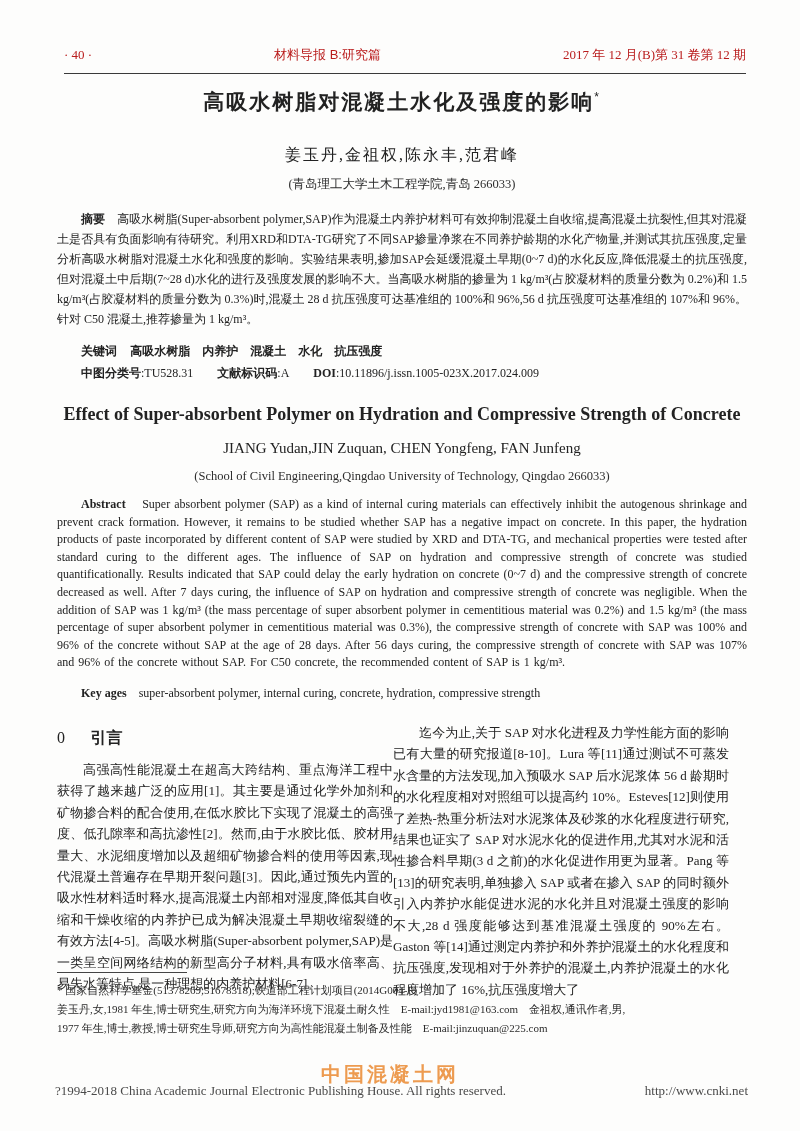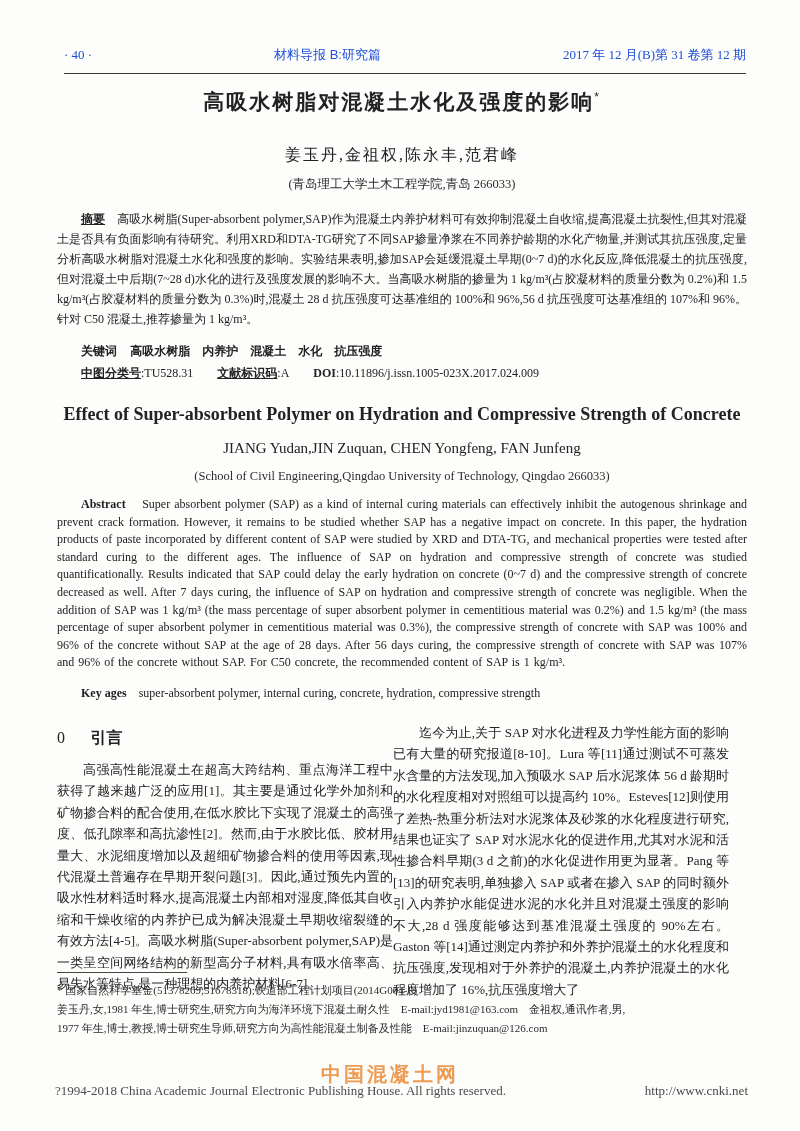--- a/index.html
+++ b/index.html
@@ -3,33 +3,33 @@
 <meta charset="utf-8">
 <style>
   html,body{margin:0;padding:0;background:#e9e9e9;}
   .page{
     position:relative;width:800px;height:1131px;margin:0 auto;
     background:#fdfdfc;overflow:hidden;color:#222;
     font-family:"Liberation Serif","DejaVu Serif",serif;
   }
   
   .hdr{position:absolute;top:46px;left:64px;right:54px;display:flex;
-       justify-content:space-between;align-items:baseline;font-size:13px;color:#1d4ed8;}
+       justify-content:space-between;align-items:baseline;font-size:13px;color:#b91c1c;}
   .hdr .mid{font-family:"Liberation Sans","DejaVu Sans",sans-serif;}
   .hdr-rule{position:absolute;top:73px;left:64px;right:54px;border-top:1.5px solid #3a3a3a;}
   
   .content{position:absolute;top:80px;left:57px;width:690px;}
   .zh-title{text-align:center;font-size:21px;font-weight:bold;letter-spacing:2px;
             font-family:"Liberation Sans","DejaVu Sans",sans-serif;margin-top:8px;}
   .zh-title sup{font-size:12px;font-weight:normal;}
   .zh-authors{text-align:center;font-size:16px;letter-spacing:2px;margin-top:29px;}
   .zh-affil{text-align:center;font-size:12.5px;margin-top:10px;color:#2d2d2d;}
   
   .zh-abs{margin-top:16px;font-size:12px;line-height:20px;text-align:justify;text-indent:2em;}
-  .lbl-cn{font-weight:bold;font-family:"Liberation Sans","DejaVu Sans",sans-serif;text-decoration:underline;}
+  .lbl-cn{font-weight:bold;font-family:"Liberation Sans","DejaVu Sans",sans-serif;}
   .kw-line{margin-top:2px;font-size:12px;line-height:20px;text-indent:2em;
            font-family:"Liberation Sans","DejaVu Sans",sans-serif;font-weight:bold;}
   .clc-line{margin-top:2px;font-size:12px;line-height:20px;text-indent:2em;}
   .clc-line .sep{display:inline-block;width:2em;}
   
   .en-title{text-align:center;font-size:18px;line-height:27px;font-weight:bold;margin-top:18px;}
   .en-authors{text-align:center;font-size:15px;margin-top:12px;}
   .en-affil{text-align:center;font-size:12.5px;margin-top:12px;color:#2d2d2d;}
   .en-abs{margin-top:12px;font-size:12px;line-height:17.6px;text-align:justify;text-indent:2em;word-spacing:1px;}
   .en-kw{margin-top:4px;font-size:12px;line-height:18px;text-indent:2em;}
@@ -93,21 +93,21 @@
       <div class="col">
         <p class="body-para">迄今为止,关于 SAP 对水化进程及力学性能方面的影响已有大量的研究报道[8-10]。Lura 等[11]通过测试不可蒸发水含量的方法发现,加入预吸水 SAP 后水泥浆体 56 d 龄期时的水化程度相对对照组可以提高约 10%。Esteves[12]则使用了差热-热重分析法对水泥浆体及砂浆的水化程度进行研究,结果也证实了 SAP 对水泥水化的促进作用,尤其对水泥和活性掺合料早期(3 d 之前)的水化促进作用更为显著。Pang 等[13]的研究表明,单独掺入 SAP 或者在掺入 SAP 的同时额外引入内养护水能促进水泥的水化并且对混凝土强度的影响不大,28 d 强度能够达到基准混凝土强度的 90%左右。Gaston 等[14]通过测定内养护和外养护混凝土的水化程度和抗压强度,发现相对于外养护的混凝土,内养护混凝土的水化程度增加了 16%,抗压强度增大了</p>
       </div>
     </div>
   </div>
 
   <div class="footnote">
     <div class="fn-rule"></div>
     <div class="fn ind">* 国家自然科学基金(51378269;51678318);铁道部工程计划项目(2014G004-F)</div>
     <div class="fn">姜玉丹,女,1981 年生,博士研究生,研究方向为海洋环境下混凝土耐久性　E-mail:jyd1981@163.com　金祖权,通讯作者,男,</div>
-    <div class="fn">1977 年生,博士,教授,博士研究生导师,研究方向为高性能混凝土制备及性能　E-mail:jinzuquan@126.com</div>
+    <div class="fn">1977 年生,博士,教授,博士研究生导师,研究方向为高性能混凝土制备及性能　E-mail:jinzuquan@225.com</div>
   </div>
 
   <div class="copyright">
     <span>?1994-2018 China Academic Journal Electronic Publishing House. All rights reserved.</span>
     <span>http://www.cnki.net</span>
   </div>
   <div class="watermark" id="wm" style="color: rgb(237, 155, 80);">中国混凝土网</div>
 
 </div>
 

